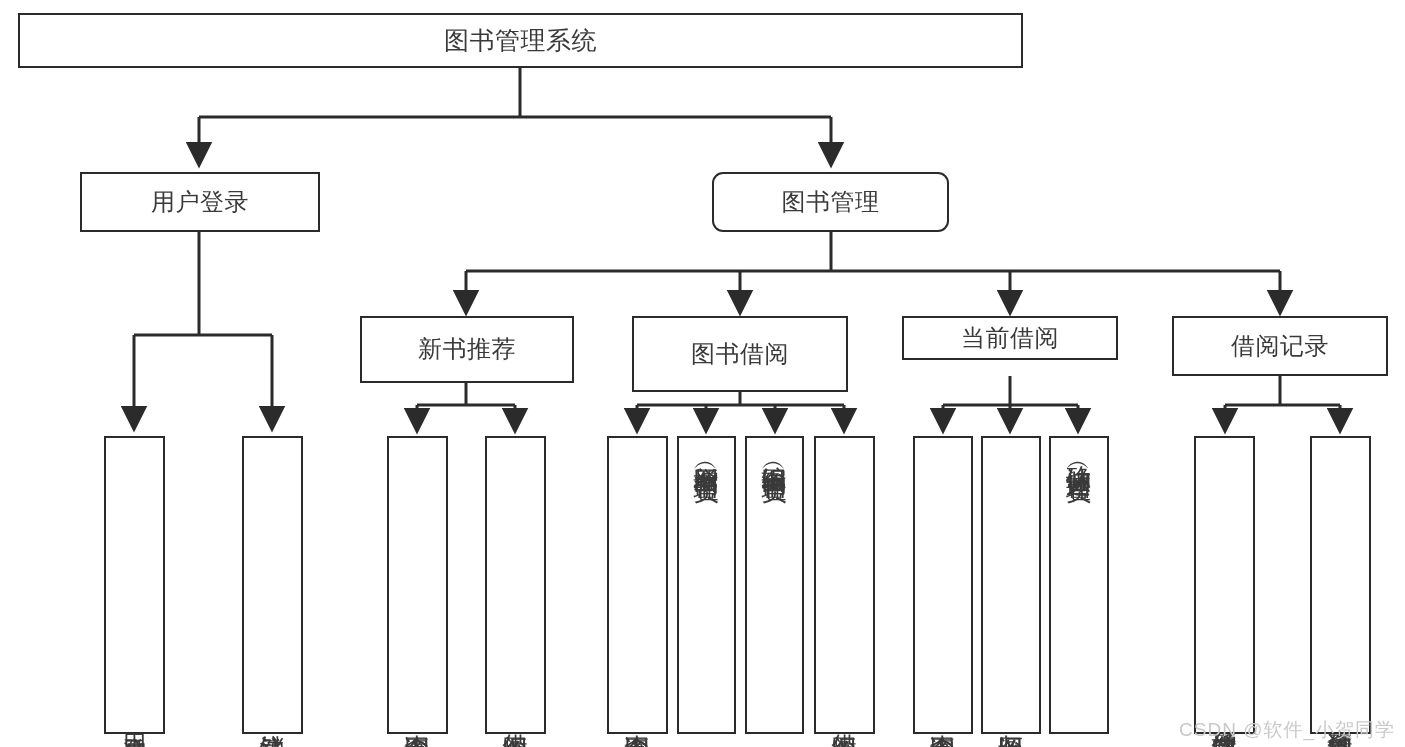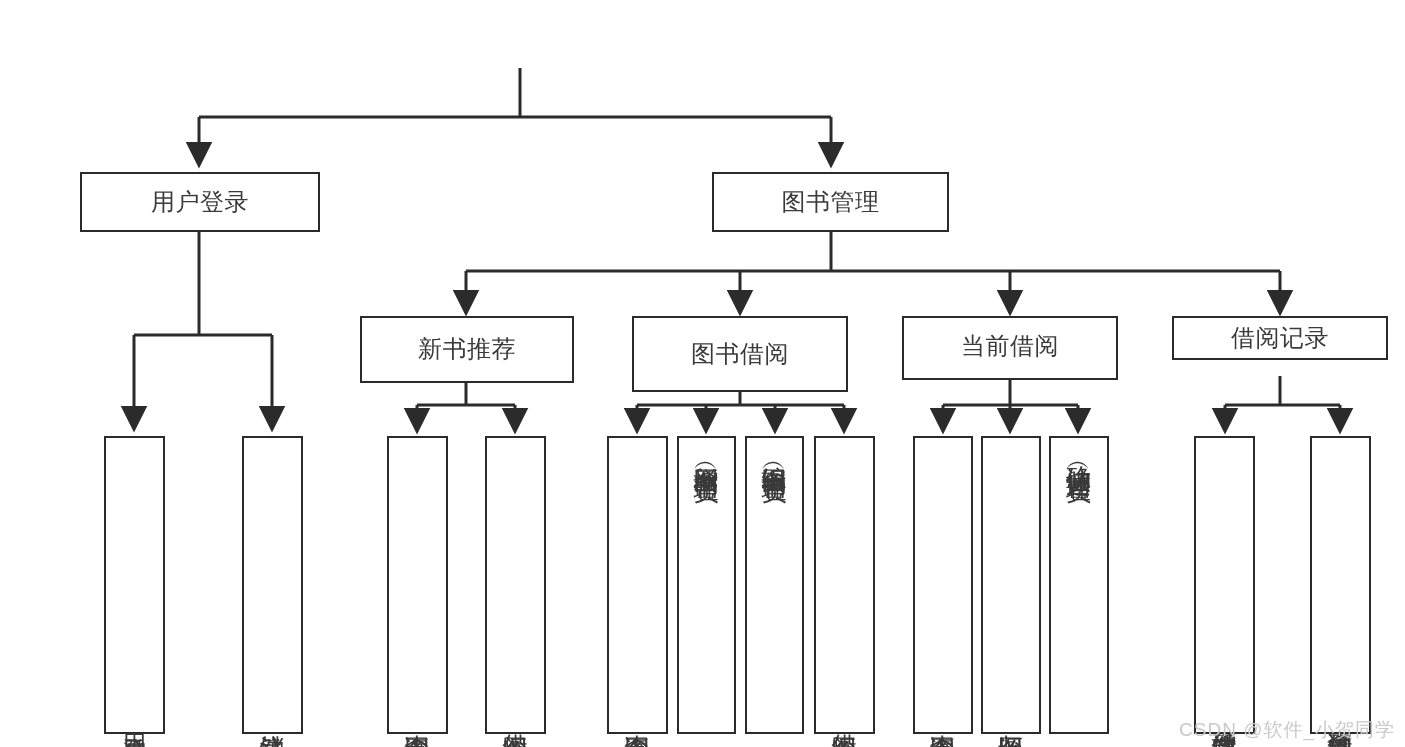--- a/index.html
+++ b/index.html
@@ -115,38 +115,41 @@
       <path d="M1010,405 L1010,430" marker-end="url(#arrow)"></path>
       <path d="M1078,405 L1078,430" marker-end="url(#arrow)"></path>
 
       <path d="M1280,376 L1280,405"></path>
       <path d="M1225,405 L1340,405"></path>
       <path d="M1225,405 L1225,430" marker-end="url(#arrow)"></path>
       <path d="M1340,405 L1340,430" marker-end="url(#arrow)"></path>
     </g>
   </svg>
 
+  <div class="node h-node root" style="left:18px;top:13px;width:1005px;height:55px;">
+    <span class="label">图书管理系统</span>
+  </div>
 
   <div class="node h-node" style="left:80px;top:172px;width:240px;height:60px;">
     <span class="label">用户登录</span>
   </div>
-  <div class="node h-node" style="left:712px;top:172px;width:237px;height:60px;">
+  <div class="node h-node" style="left:712px;top:172px;width:237px;height:60px;border-radius:11px;">
     <span class="label">图书管理</span>
   </div>
 
   <div class="node h-node" style="left:360px;top:316px;width:214px;height:67px;">
     <span class="label">新书推荐</span>
   </div>
   <div class="node h-node" style="left:632px;top:316px;width:216px;height:76px;">
     <span class="label">图书借阅</span>
   </div>
-  <div class="node h-node" style="left:902px;top:316px;width:216px;height:64px;font-family:Liberation Mono, monospace;">
+  <div class="node h-node" style="left:902px;top:316px;width:216px;height:44px;">
     <span class="label">当前借阅</span>
   </div>
-  <div class="node h-node" style="left:1172px;top:316px;width:216px;height:44px;">
+  <div class="node h-node" style="left:1172px;top:316px;width:216px;height:60px;">
     <span class="label">借阅记录</span>
   </div>
 
   <div class="node v-node" style="left:104px;top:436px;width:61px;height:298px;">
     <span class="label">用户登录</span>
   </div>
   <div class="node v-node" style="left:242px;top:436px;width:61px;height:298px;">
     <span class="label">注销登录</span>
   </div>
 

